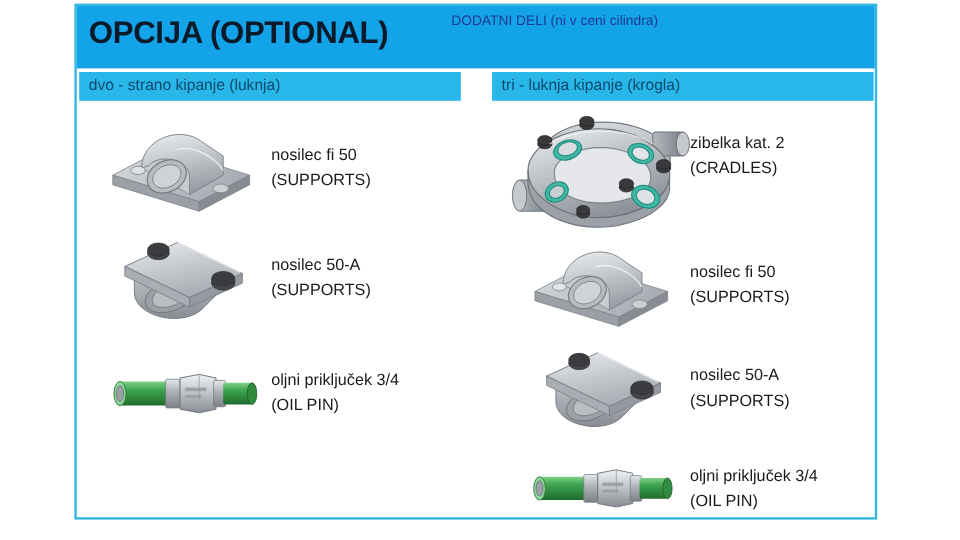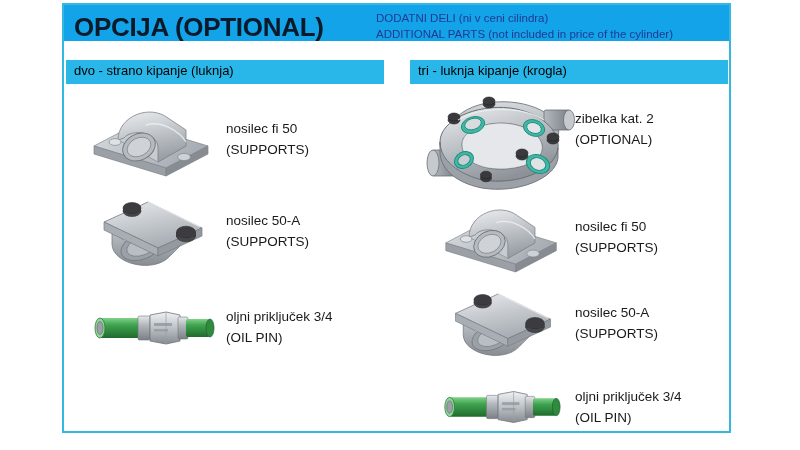--- a/index.html
+++ b/index.html
@@ -18,21 +18,21 @@
     width:669px; height:430px;
     border:2px solid #35b8e0;
     box-sizing:border-box;
     background:#ffffff;
   }
 
   
   .header-band{
     position:absolute;
     left:64px; top:5px;
-    width:665px; height:36px;
+    width:665px; height:52px;
     background:#13a3e8;
   }
   .main-title{
     position:absolute;
     left:10px; top:7px;
     font-size:26px;
     font-weight:bold;
     color:#0a1a2a;
     letter-spacing:-0.3px;
     white-space:nowrap;
@@ -60,21 +60,21 @@
   .col-head{
     position:absolute;
     top:0; left:0;
     width:318px; height:24px;
     background:#29b6e8;
   }
   .col-head span{
     position:absolute;
     left:8px; top:3px;
     font-size:13px;
-    color:#000000;
+    color:#0c4a6e;
     white-space:nowrap;
   }
 
   
   .row{position:absolute;left:0;width:327px;}
   .thumb{
     position:absolute;
     top:0;
   }
   .caption{
@@ -99,21 +99,20 @@
 <body>
 
 <div id="stage">
 
   <div class="frame"></div>
 
   <div class="header-band">
     <div class="main-title">OPCIJA (OPTIONAL)</div>
     <div class="subtitle-box">
       <div>DODATNI DELI (ni v ceni cilindra)</div>
-      <div>ADDITIONAL PARTS (not included in price of the cylinder)</div>
     </div>
   </div>
 
   <div class="col-sep"></div>
 
   <div class="col col-left">
 
     <div class="col-head">
       <span>dvo - strano kipanje (luknja)</span>
     </div>
@@ -315,21 +314,21 @@
             <ellipse cx="104" cy="67" rx="6" ry="4"></ellipse>
             <ellipse cx="68" cy="92" rx="5.5" ry="3.8"></ellipse>
             <ellipse cx="68" cy="89" rx="5.5" ry="3.8"></ellipse>
           </g>
 
           <path d="M40,34 C62,20 104,20 126,34" fill="none" stroke="#f4f5f6" stroke-width="1.2" opacity="0.75"></path>
         </svg>
       </div>
       <div class="caption" style="left:165px;top:22px;">
         <span>zibelka kat. 2</span>
-        <span class="l2">(OPTIONAL)</span>
+        <span class="l2">(CRADLES)</span>
       </div>
     </div>
 
     <div class="row" style="top:140px;height:84px;">
       <div class="thumb" style="left:30px;top:0;">
         <svg width="126" height="78" viewBox="0 0 130 80">
 
           <polygon points="6,44 48,22 120,44 78,66" fill="url(#mg1b)" stroke="#7e848a" stroke-width="0.7"></polygon>
           <polygon points="6,44 78,66 78,74 6,52" fill="#9aa0a6" stroke="#7e848a" stroke-width="0.7"></polygon>
           <polygon points="78,66 120,44 120,52 78,74" fill="#868c92" stroke="#7e848a" stroke-width="0.7"></polygon>

